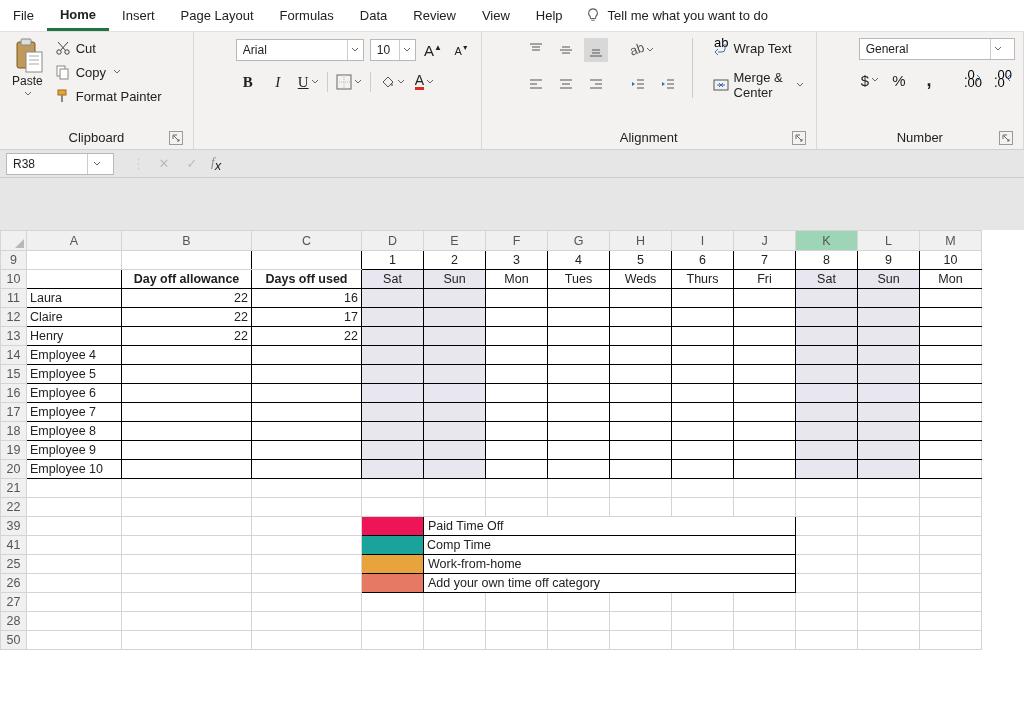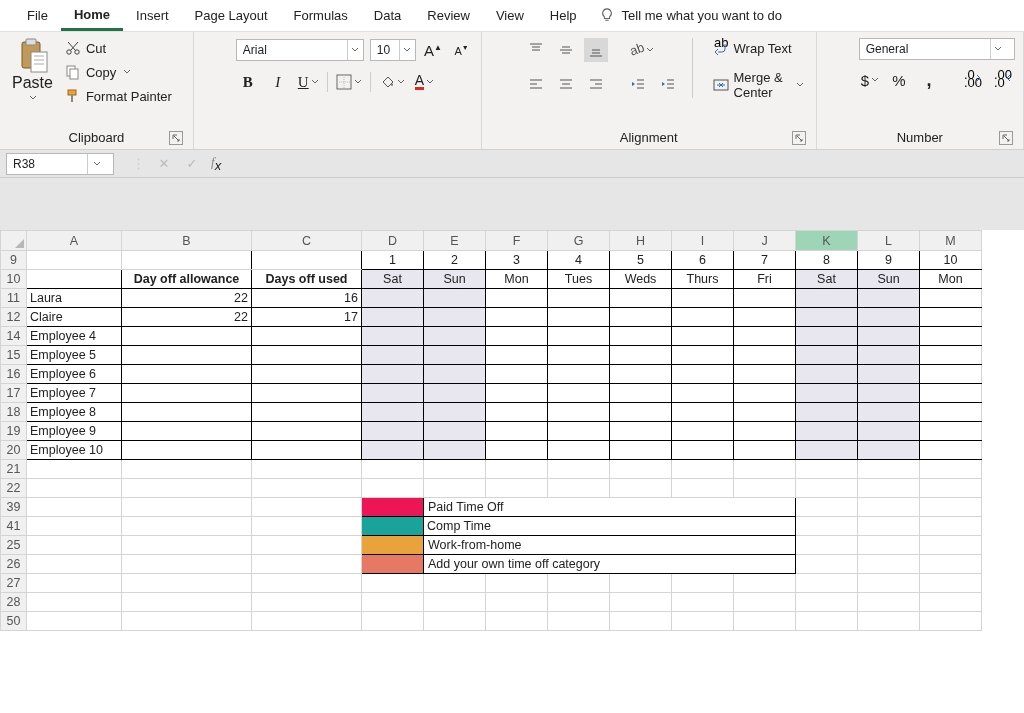--- a/index.html
+++ b/index.html
@@ -1,31 +1,31 @@
 <!DOCTYPE html>
 <html><head>
 <meta charset="utf-8">
 <style>
 *{margin:0;padding:0;box-sizing:border-box;font-family:"Segoe UI",Arial,sans-serif;font-size:13px;color:#222;}
 body{background:#fff;width:1024px;height:713px;overflow:hidden;}
 
-.menubar{display:flex;align-items:center;height:32px;background:#fff;border-bottom:1px solid #e0e0e0;padding-left:14px;gap:0;}
+.menubar{display:flex;align-items:center;height:32px;background:#fff;border-bottom:1px solid #e0e0e0;gap:0;}
 .menubar .item{padding:6px 13px;cursor:pointer;}
 .menubar .item.active{border-bottom:3px solid #217346;font-weight:600;}
 .menubar .tell{display:flex;align-items:flex-start;gap:8px;margin-left:10px;}
 .bulb{width:14px;height:14px;}
 
 .ribbon{display:flex;height:118px;background:#f3f2f1;border-bottom:1px solid #d0d0d0;}
 .group{display:flex;flex-direction:column;justify-content:space-between;border-right:1px solid #d8d8d8;padding:6px 8px 2px 8px;position:relative;}
 .group-body{flex:1;display:flex;align-items:flex-start;}
 .group-label{font-size:11px;color:#666;text-align:center;padding:2px 0;position:relative;}
 .dlaunch{position:absolute;right:2px;bottom:2px;width:14px;height:14px;border:1px solid #999;display:flex;align-items:center;justify-content:center;}
 .dlaunch svg{width:8px;height:8px;}
 .vbtn{display:flex;flex-direction:column;align-items:center;gap:2px;padding:0 4px;cursor:pointer;}
-.vbtn .cap{font-size:16px;}
+.vbtn .cap{font-size:12px;}
 .stack{display:flex;flex-direction:column;gap:4px;margin-left:4px;}
 .hbtn{display:flex;align-items:center;gap:5px;padding:2px 4px;cursor:pointer;font-size:12px;}
 .ico{width:16px;height:16px;display:inline-flex;align-items:center;justify-content:center;}
 .dd-caret{width:8px;height:8px;margin-left:2px;}
 svg{overflow:visible;}
 
 .fontbox{display:flex;flex-direction:column;gap:8px;}
 .row{display:flex;align-items:center;gap:6px;margin-left:34px;}
 .combo{display:flex;align-items:center;border:1px solid #b8b8b8;background:#fff;height:22px;}
 .combo input{border:none;outline:none;padding:0 6px;font-size:12px;height:20px;}
@@ -487,20 +487,36 @@
           <td class="dbb dbr"></td>
           <td class="dbb dbr"></td>
           <td class="dbb dbr"></td>
           <td class="dbb dbr"></td>
           <td class="dbb dbr"></td>
           <td class="dbb shaded dbr"></td>
           <td class="dbb shaded dbr"></td>
           <td class="dbb"></td>
         </tr>
         <tr>
+          <th class="rowh">13</th>
+          <td class="dbr dbb">Henry</td>
+          <td class="right dbr dbb">22</td>
+          <td class="right dbr dbb">22</td>
+          <td class="dbb shaded dbr"></td>
+          <td class="dbb shaded dbr"></td>
+          <td class="dbb dbr"></td>
+          <td class="dbb dbr"></td>
+          <td class="dbb dbr"></td>
+          <td class="dbb dbr"></td>
+          <td class="dbb dbr"></td>
+          <td class="dbb shaded dbr"></td>
+          <td class="dbb shaded dbr"></td>
+          <td class="dbb"></td>
+        </tr>
+        <tr>
           <th class="rowh">14</th>
           <td class="dbr dbb">Employee 4</td>
           <td class="right dbr dbb"></td>
           <td class="right dbr dbb"></td>
           <td class="dbb shaded dbr"></td>
           <td class="dbb shaded dbr"></td>
           <td class="dbb dbr"></td>
           <td class="dbb dbr"></td>
           <td class="dbb dbr"></td>
           <td class="dbb dbr"></td>

